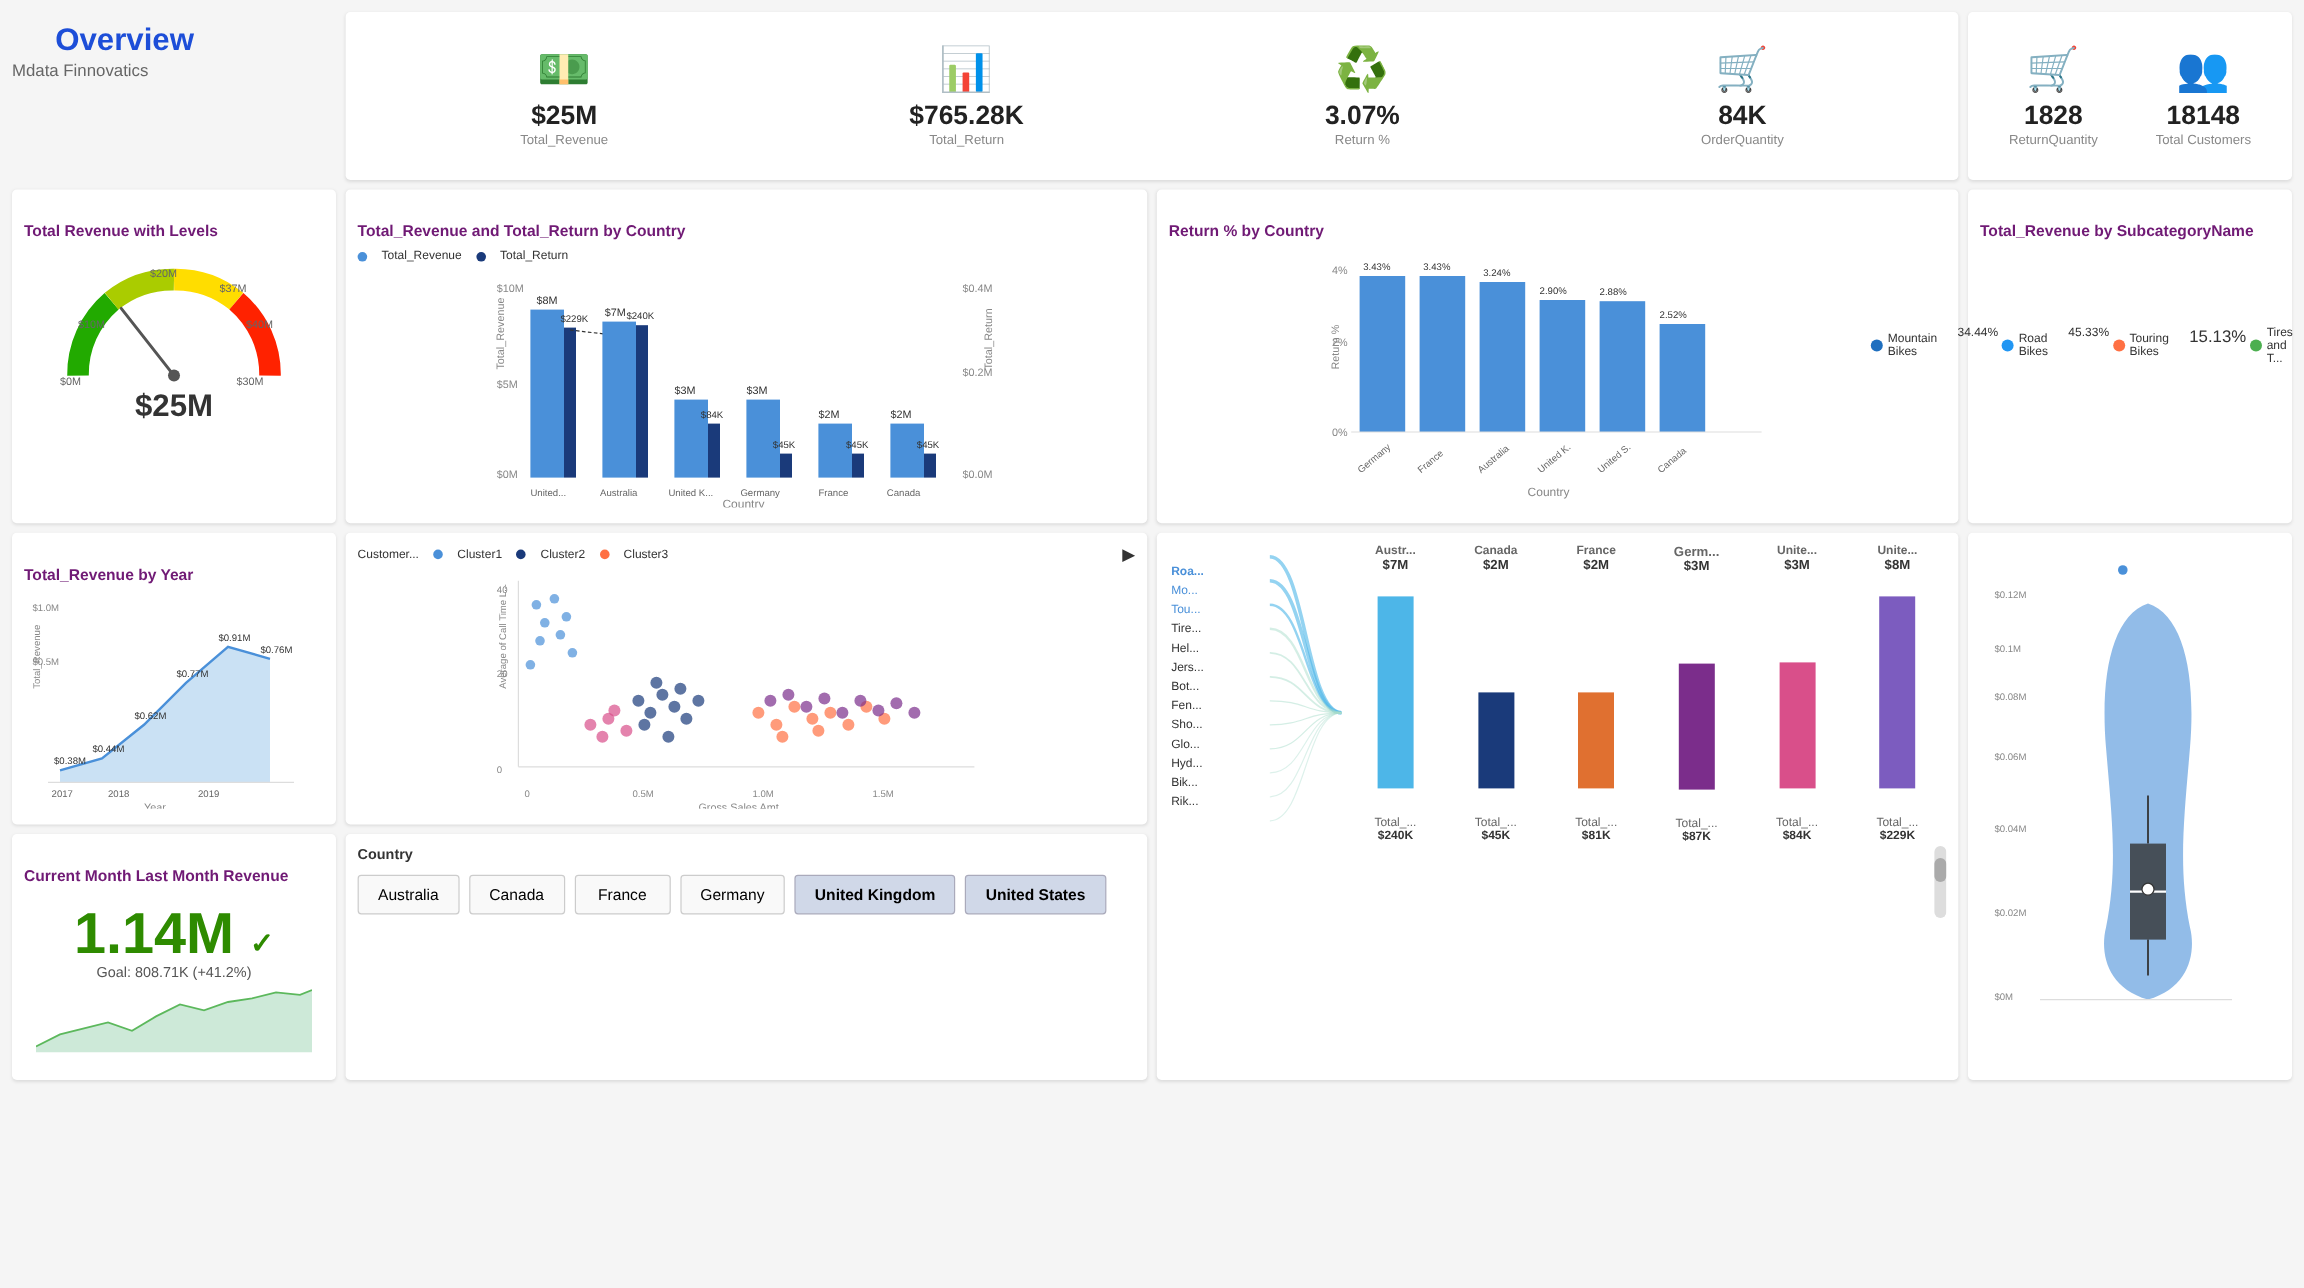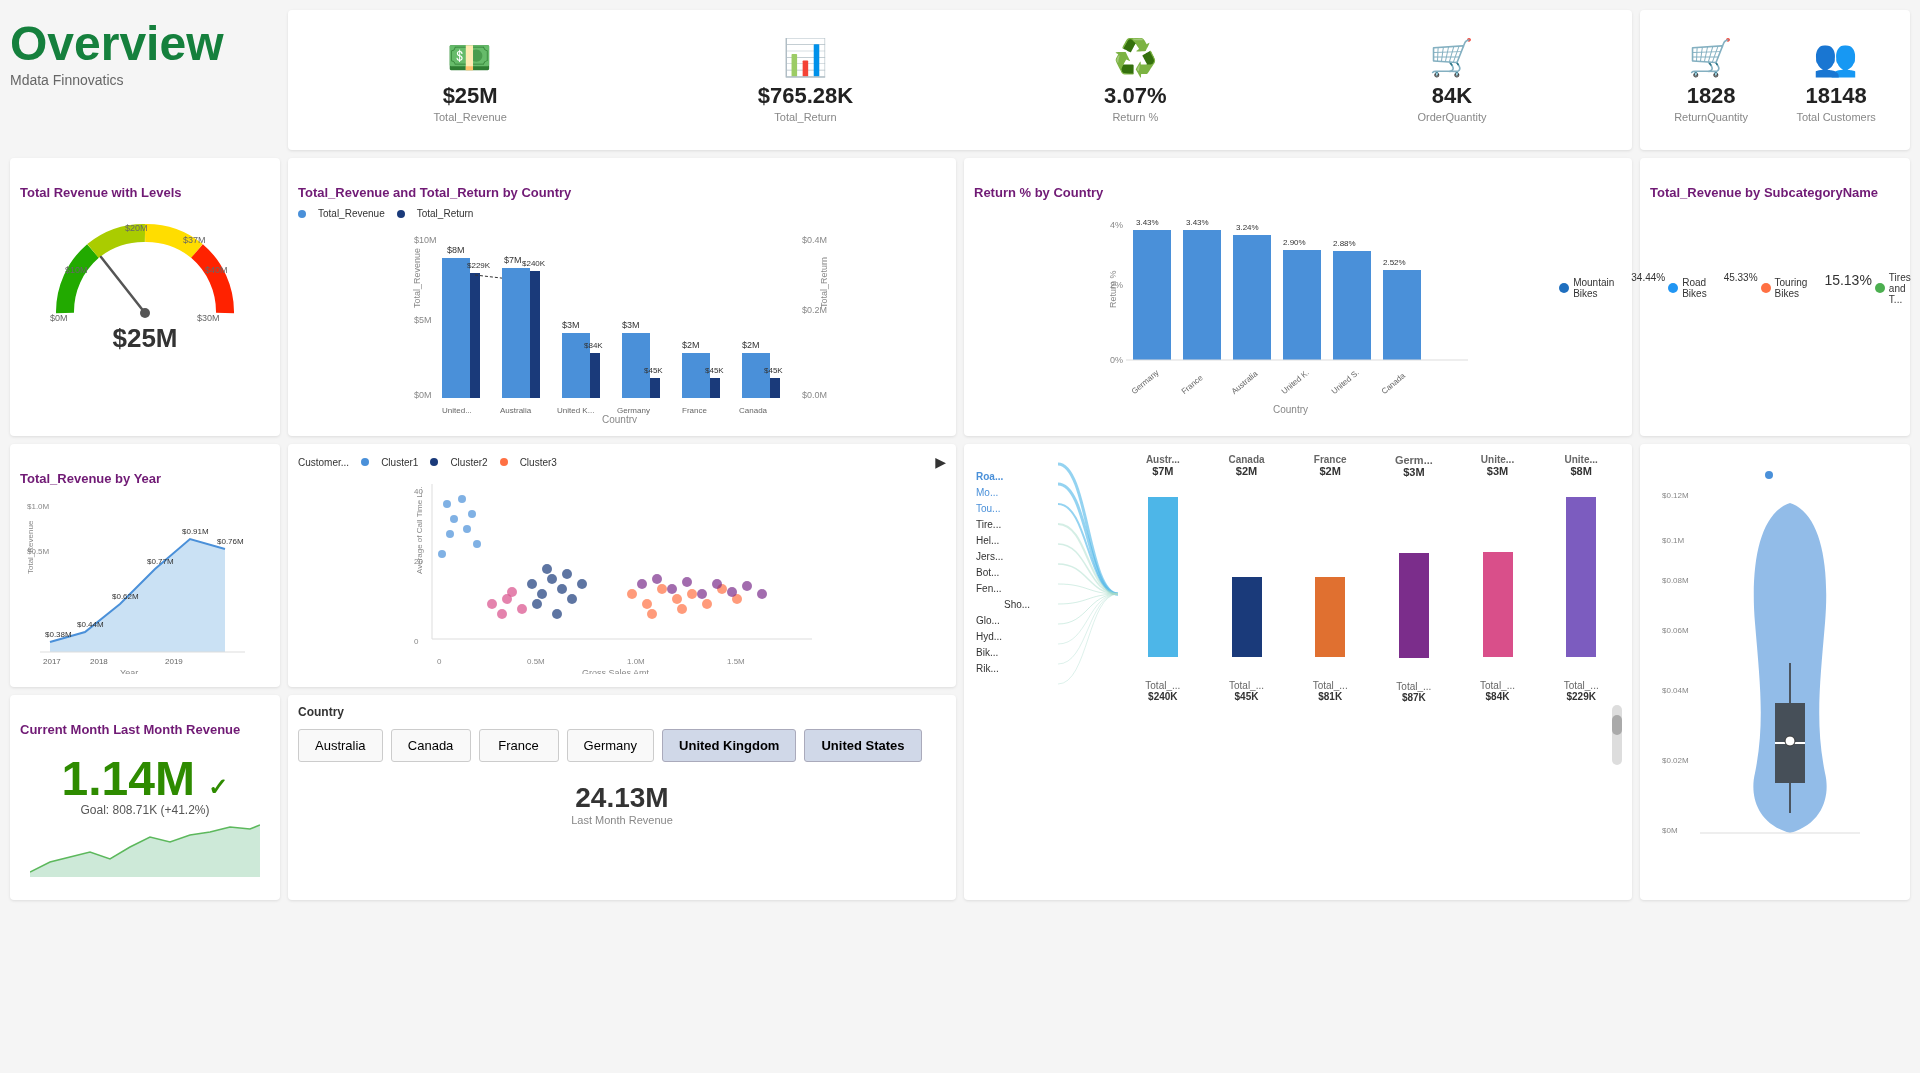--- a/index.html
+++ b/index.html
@@ -228,24 +228,25 @@
       text-align: center;
     }
     .last-month-label {
       font-size: 11px;
       color: #888;
       text-align: center;
     }
 
     
     .app-title {
-      font-size: 48px;
+      font-size: 26px;
       font-weight: 900;
-      color: #15803d;
+      color: #1d4ed8;
       line-height: 1;
+      margin-left: 36px;
     }
     .app-subtitle {
       font-size: 14px;
       color: #666;
       margin-top: 4px;
     }
 
     .legend-row {
       display: flex;
       gap: 12px;
@@ -588,21 +589,21 @@
         <div style="font-size:10px;color:#888;margin-bottom:4px;">&nbsp;</div>
         <div style="display:flex;flex-direction:column;gap:1px;">
           <div style="font-size:10px;padding:2px;color:#4a90d9;font-weight:600;">Roa...</div>
           <div style="font-size:10px;padding:2px;color:#4a90d9;">Mo...</div>
           <div style="font-size:10px;padding:2px;color:#4a90d9;">Tou...</div>
           <div style="font-size:10px;padding:2px;">Tire...</div>
           <div style="font-size:10px;padding:2px;">Hel...</div>
           <div style="font-size:10px;padding:2px;">Jers...</div>
           <div style="font-size:10px;padding:2px;">Bot...</div>
           <div style="font-size:10px;padding:2px;">Fen...</div>
-          <div style="font-size:10px;padding:2px;margin-left:28px;">Sho...</div>
+          <div style="font-size:10px;padding:2px;">Sho...</div>
           <div style="font-size:10px;padding:2px;">Glo...</div>
           <div style="font-size:10px;padding:2px;">Hyd...</div>
           <div style="font-size:10px;padding:2px;">Bik...</div>
           <div style="font-size:10px;padding:2px;">Rik...</div>
         </div>
       </div>
 
       <div style="width:60px;flex-shrink:0;position:relative;">
         <svg viewBox="0 0 60 280" width="60" height="280">
 
@@ -753,19 +754,15 @@
     <div style="font-size:12px;font-weight:600;margin-bottom:8px;">Country</div>
     <div class="country-buttons">
       <button class="country-btn">Australia</button>
       <button class="country-btn">Canada</button>
       <button class="country-btn">France</button>
       <button class="country-btn">Germany</button>
       <button class="country-btn active">United Kingdom</button>
       <button class="country-btn active">United States</button>
     </div>
 
-    <div style="margin-top:20px;text-align:center;">
-      <div class="last-month-value">24.13M</div>
-      <div class="last-month-label">Last Month Revenue</div>
-    </div>
   </div>
 
 </div>
 
 </body></html>

